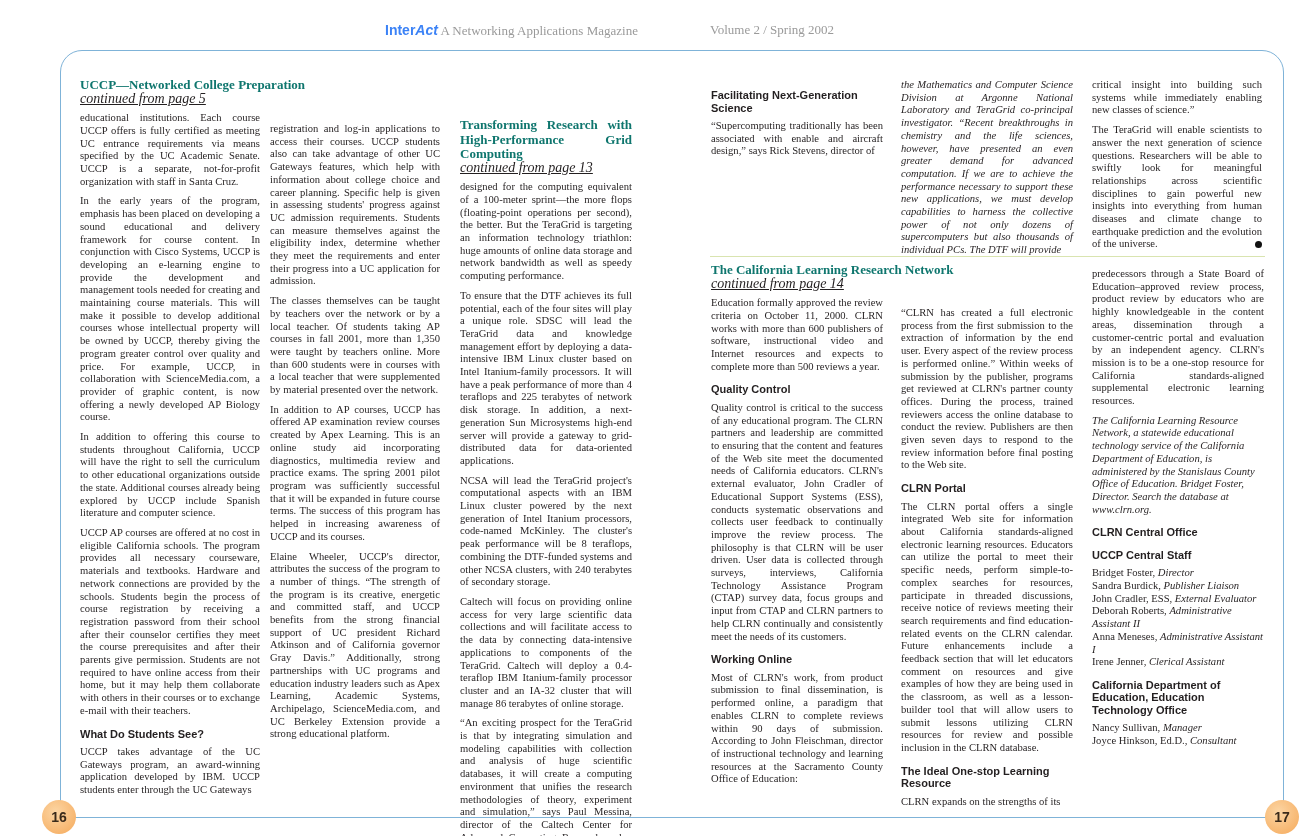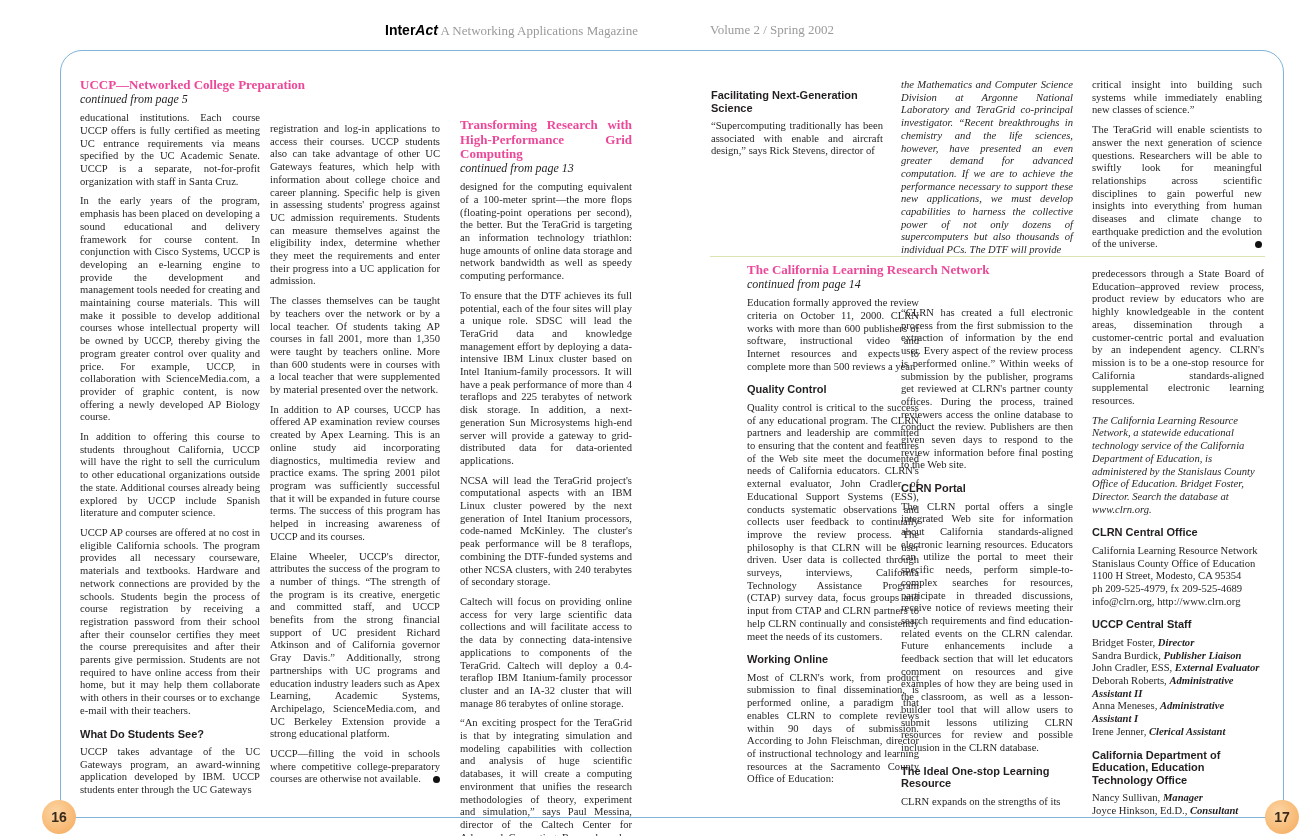--- a/index.html
+++ b/index.html
@@ -1,33 +1,33 @@
 <!DOCTYPE html>
 <html><head>
 <meta charset="utf-8">
 <style>
   html, body { margin:0; padding:0; }
   body { width:1300px; height:836px; background:#ffffff; position:relative; overflow:hidden;
          font-family:"Liberation Serif", "DejaVu Serif", serif; color:#231f20; }
   .masthead { position:absolute; top:22px; left:385px; width:520px; height:20px; font-size:13px; color:#9a9a9a; white-space:nowrap; }
-  .masthead .brand { font-family:"Liberation Sans", sans-serif; font-weight:bold; color:#000000; font-size:14px; }
+  .masthead .brand { font-family:"Liberation Sans", sans-serif; font-weight:bold; color:#3b82f6; font-size:14px; }
   .masthead .brand i { font-style:italic; }
   .masthead .vol { position:absolute; left:325px; top:0; }
   .frame { position:absolute; left:60px; top:50px; width:1222px; height:766px; border:1.5px solid #7fb3d8; border-radius:22px 22px 0 0; border-bottom:1.5px solid #7fb3d8; }
   .page-num { position:absolute; width:34px; height:34px; border-radius:50%; background:radial-gradient(circle at 40% 35%, #fcd5a3, #f5a95a); color:#3a2a1a;
               font-family:"Liberation Sans", sans-serif; font-weight:bold; font-size:14px; display:flex; align-items:center; justify-content:center; top:800px; }
   .col { position:absolute; font-size:10.6px; line-height:12.7px; text-align:justify; }
   .col p { margin:0 0 7px 0; hyphens:auto; }
-  .art-title { font-size:13px; color:#ec4899; line-height:14.5px; margin:0; }
-  .cont { font-style:italic; font-size:12px; margin:0 0 18px 0; }
+  .art-title { font-size:13px; color:#0f766e; line-height:14.5px; margin:0; }
+  .cont { font-style:italic; font-size:14px; margin:0 0 18px 0;text-decoration:underline; }
   .sub { font-family:"Liberation Sans", sans-serif; font-weight:bold; font-size:11px; line-height:12.5px; margin:10px 0 6px 0; text-align:left; }
   .end-dot { display:inline-block; width:7px; height:7px; border-radius:50%; background:#111; float:right; margin-top:3px; }
   .divider { position:absolute; left:710px; top:256px; width:555px; height:1px; background:#d9e4b0; }
   .staff { text-align:left; margin:0; }
-  .staff i { font-style:italic;font-weight:bold; }
+  .staff i { font-style:italic; }
   .italic-note { font-style:italic; text-align:left; }
 </style>
 </head>
 <body>
 
 <div class="masthead">
   <span class="brand"><span>Inter</span><i>Act</i></span><span> A Networking Applications Magazine</span>
   <span class="vol">Volume 2 / Spring 2002</span>
 </div>
 
@@ -46,21 +46,20 @@
   <p>UCCP AP courses are offered at no cost in eligible California schools. The program provides all necessary courseware, materials and textbooks. Hardware and network connections are provided by the schools. Students begin the process of course registration by receiving a registration password from their school after their counselor certifies they meet the course prerequisites and after their parents give permission. Students are not required to have online access from their home, but it may help them collaborate with others in their courses or to exchange e-mail with their teachers.</p>
   <h3 class="sub">What Do Students See?</h3>
   <p>UCCP takes advantage of the UC Gateways program, an award-winning application developed by IBM. UCCP students enter through the UC Gateways</p>
 </div>
 
 <div class="col" style="left:270px; top:123px; width:170px;">
   <p>registration and log-in applications to access their courses. UCCP students also can take advantage of other UC Gateways features, which help with information about college choice and career planning. Specific help is given in assessing students' progress against UC admission requirements. Students can measure themselves against the eligibility index, determine whether they meet the requirements and enter their progress into a UC application for admission.</p>
   <p>The classes themselves can be taught by teachers over the network or by a local teacher. Of students taking AP courses in fall 2001, more than 1,350 were taught by teachers online. More than 600 students were in courses with a local teacher that were supplemented by material presented over the network.</p>
   <p>In addition to AP courses, UCCP has offered AP examination review courses created by Apex Learning. This is an online study aid incorporating diagnostics, multimedia review and practice exams. The spring 2001 pilot program was sufficiently successful that it will be expanded in future course terms. The success of this program has helped in increasing awareness of UCCP and its courses.</p>
   <p>Elaine Wheeler, UCCP's director, attributes the success of the program to a number of things. “The strength of the program is its creative, energetic and committed staff, and UCCP benefits from the strong financial support of UC president Richard Atkinson and of California governor Gray Davis.” Additionally, strong partnerships with UC programs and education industry leaders such as Apex Learning, Academic Systems, Archipelago, ScienceMedia.com, and UC Berkeley Extension provide a strong educational platform.</p>
-  <p><span>UCCP—filling the void in schools where competitive college-preparatory courses are otherwise not available.</span><span class="end-dot"></span></p>
 </div>
 
 <div class="col" style="left:460px; top:78px; width:172px;margin-top:40px;">
   <h2 class="art-title">Transforming Research with High-Performance Grid Computing</h2>
   <p class="cont">continued from page 13</p>
   <p>designed for the computing equivalent of a 100-meter sprint—the more flops (floating-point operations per second), the better. But the TeraGrid is targeting an information technology triathlon: huge amounts of online data storage and network bandwidth as well as speedy computing performance.</p>
   <p>To ensure that the DTF achieves its full potential, each of the four sites will play a unique role. SDSC will lead the TeraGrid data and knowledge management effort by deploying a data-intensive IBM Linux cluster based on Intel Itanium-family processors. It will have a peak performance of more than 4 teraflops and 225 terabytes of network disk storage. In addition, a next-generation Sun Microsystems high-end server will provide a gateway to grid-distributed data for data-oriented applications.</p>
   <p>NCSA will lead the TeraGrid project's computational aspects with an IBM Linux cluster powered by the next generation of Intel Itanium processors, code-named McKinley. The cluster's peak performance will be 8 teraflops, combining the DTF-funded systems and other NCSA clusters, with 240 terabytes of secondary storage.</p>
   <p>Caltech will focus on providing online access for very large scientific data collections and will facilitate access to the data by connecting data-intensive applications to components of the TeraGrid. Caltech will deploy a 0.4-teraflop IBM Itanium-family processor cluster and an IA-32 cluster that will manage 86 terabytes of online storage.</p>
   <p>“An exciting prospect for the TeraGrid is that by integrating simulation and modeling capabilities with collection and analysis of huge scientific databases, it will create a computing environment that unifies the research methodologies of theory, experiment and simulation,” says Paul Messina, director of the Caltech Center for Advanced Computing Research and a TeraGrid co-principal investigator.</p>
@@ -73,21 +72,21 @@
 
 <div class="col" style="left:901px; top:79px; width:172px;font-style:italic;">
   <p>the Mathematics and Computer Science Division at Argonne National Laboratory and TeraGrid co-principal investigator. “Recent breakthroughs in chemistry and the life sciences, however, have presented an even greater demand for advanced computation. If we are to achieve the performance necessary to support these new applications, we must develop capabilities to harness the collective power of not only dozens of supercomputers but also thousands of individual PCs. The DTF will provide</p>
 </div>
 
 <div class="col" style="left:1092px; top:79px; width:170px;">
   <p>critical insight into building such systems while immediately enabling new classes of science.”</p>
   <p><span>The TeraGrid will enable scientists to answer the next generation of science questions. Researchers will be able to swiftly look for meaningful relationships across scientific disciplines to gain powerful new insights into everything from human diseases and climate change to earthquake prediction and the evolution of the universe.</span><span class="end-dot"></span></p>
 </div>
 
-<div class="col" style="left:711px; top:263px; width:172px;margin-left:36px;">
+<div class="col" style="left:711px; top:263px; width:172px;">
   <h2 class="art-title" style="white-space:nowrap;">The California Learning Research Network</h2>
   <p class="cont">continued from page 14</p>
   <p>Education formally approved the review criteria on October 11, 2000. CLRN works with more than 600 publishers of software, instructional video and Internet resources and expects to complete more than 500 reviews a year.</p>
   <h3 class="sub">Quality Control</h3>
   <p>Quality control is critical to the success of any educational program. The CLRN partners and leadership are committed to ensuring that the content and features of the Web site meet the documented needs of California educators. CLRN's external evaluator, John Cradler of Educational Support Systems (ESS), conducts systematic observations and collects user feedback to continually improve the review process. The philosophy is that CLRN will be user driven. User data is collected through surveys, interviews, California Technology Assistance Program (CTAP) survey data, focus groups and input from CTAP and CLRN partners to help CLRN continually and consistently meet the needs of its customers.</p>
   <h3 class="sub">Working Online</h3>
   <p>Most of CLRN's work, from product submission to final dissemination, is performed online, a paradigm that enables CLRN to complete reviews within 90 days of submission. According to John Fleischman, director of instructional technology and learning resources at the Sacramento County Office of Education:</p>
 </div>
 
 <div class="col" style="left:901px; top:307px; width:172px;">
@@ -95,27 +94,20 @@
   <h3 class="sub">CLRN Portal</h3>
   <p>The CLRN portal offers a single integrated Web site for information about California standards-aligned electronic learning resources. Educators can utilize the portal to meet their specific needs, perform simple-to-complex searches for resources, participate in threaded discussions, receive notice of reviews meeting their search requirements and find education-related events on the CLRN calendar. Future enhancements include a feedback section that will let educators comment on resources and give examples of how they are being used in the classroom, as well as a lesson-builder tool that will allow users to submit lessons utilizing CLRN resources for review and possible inclusion in the CLRN database.</p>
   <h3 class="sub">The Ideal One-stop Learning Resource</h3>
   <p>CLRN expands on the strengths of its</p>
 </div>
 
 <div class="col" style="left:1092px; top:268px; width:172px;">
   <p>predecessors through a State Board of Education–approved review process, product review by educators who are highly knowledgeable in the content areas, dissemination through a customer-centric portal and evaluation by an independent agency. CLRN's mission is to be a one-stop resource for California standards-aligned supplemental electronic learning resources.</p>
   <p class="italic-note">The California Learning Resource Network, a statewide educational technology service of the California Department of Education, is administered by the Stanislaus County Office of Education. Bridget Foster, Director. Search the database at www.clrn.org.</p>
   <h3 class="sub">CLRN Central Office</h3>
-  <div class="staff">
-    <div>California Learning Resource Network</div>
-    <div>Stanislaus County Office of Education</div>
-    <div>1100 H Street, Modesto, CA 95354</div>
-    <div>ph 209-525-4979, fx 209-525-4689</div>
-    <div>info@clrn.org, http://www.clrn.org</div>
-  </div>
   <h3 class="sub">UCCP Central Staff</h3>
   <div class="staff">
     <div><span>Bridget Foster, </span><i>Director</i></div>
     <div><span>Sandra Burdick, </span><i>Publisher Liaison</i></div>
     <div><span>John Cradler, ESS, </span><i>External Evaluator</i></div>
     <div><span>Deborah Roberts, </span><i>Administrative Assistant II</i></div>
     <div><span>Anna Meneses, </span><i>Administrative Assistant I</i></div>
     <div><span>Irene Jenner, </span><i>Clerical Assistant</i></div>
   </div>
   <h3 class="sub">California Department of Education, Education Technology Office</h3>

